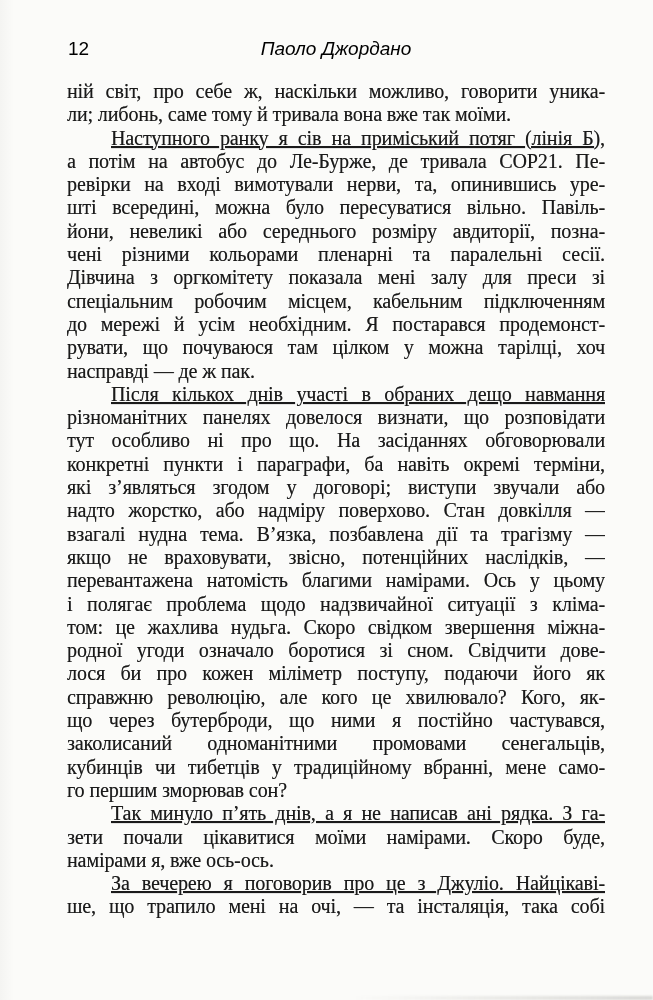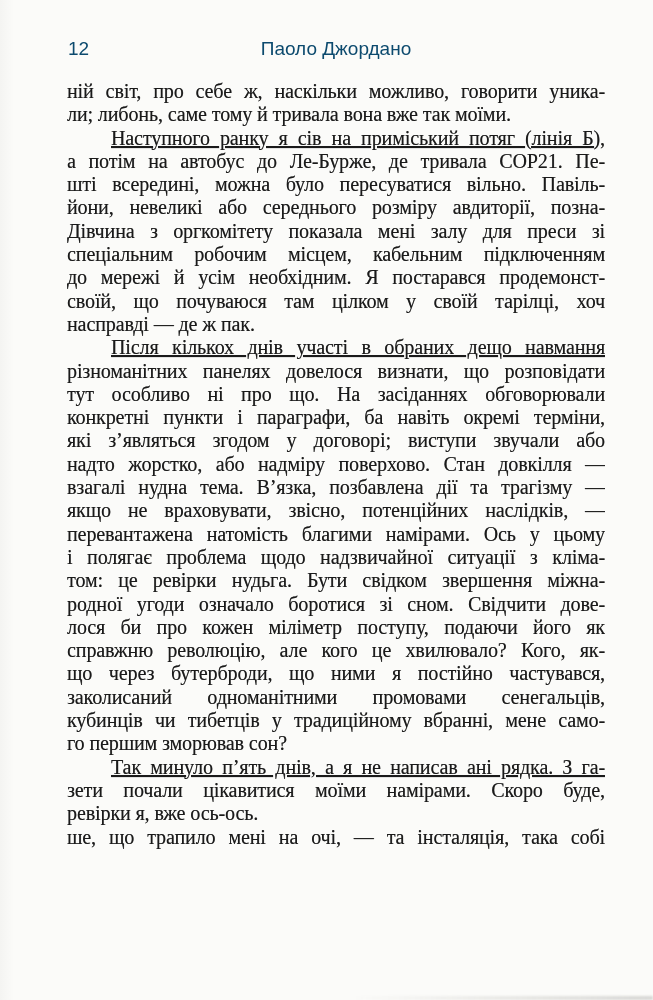--- a/index.html
+++ b/index.html
@@ -37,33 +37,34 @@
   }
   .page-header {
     position: absolute;
     top: 38px;
     left: 67px;
     width: 538px;
     height: 24px;
     font-family: "Liberation Sans", "DejaVu Sans", sans-serif;
     font-size: 19px;
     line-height: 22px;
-    color: #0c4a6e;
+    color: #000000;
   }
   .page-number {
     position: absolute;
     left: 1px;
     top: 0;
   }
   .running-title {
     position: absolute;
     left: 0;
     right: 0;
     top: 0;
     text-align: center;
+    font-style: italic;
   }
   .text-block {
     position: absolute;
     top: 80px;
     left: 67px;
     width: 538px;
     font-size: 20px;
     line-height: 23.3px;
     letter-spacing: -0.1px;
     text-shadow: 0.2px 0.2px 0.35px rgba(25,25,25,0.55);
@@ -85,45 +86,48 @@
   <div class="page-header">
     <span class="page-number">12</span>
     <span class="running-title">Паоло Джордано</span>
   </div>
 
   <div class="text-block" id="text-block">
       <div class="line">ній світ, про себе ж, наскільки можливо, говорити уника-</div>
       <div class="line para-end">ли; либонь, саме тому й тривала вона вже так моїми.</div>
       <div class="line para-start">Наступного ранку я сів на приміський потяг (лінія Б),</div>
       <div class="line">а потім на автобус до Ле-Бурже, де тривала СОР21. Пе-</div>
+      <div class="line">ревірки на вході вимотували нерви, та, опинившись уре-</div>
       <div class="line">шті всередині, можна було пересуватися вільно. Павіль-</div>
       <div class="line">йони, невеликі або середнього розміру авдиторії, позна-</div>
+      <div class="line">чені різними кольорами пленарні та паралельні сесії.</div>
       <div class="line">Дівчина з оргкомітету показала мені залу для преси зі</div>
       <div class="line">спеціальним робочим місцем, кабельним підключенням</div>
       <div class="line">до мережі й усім необхідним. Я постарався продемонст-</div>
-      <div class="line">своїй, що почуваюся там цілком у своїй тарілці, хоч</div>
+      <div class="line">рувати, що почуваюся там цілком у можна тарілці, хоч</div>
       <div class="line para-end">насправді — де ж пак.</div>
       <div class="line para-start">Після кількох днів участі в обраних дещо навмання</div>
       <div class="line">різноманітних панелях довелося визнати, що розповідати</div>
       <div class="line">тут особливо ні про що. На засіданнях обговорювали</div>
       <div class="line">конкретні пункти і параграфи, ба навіть окремі терміни,</div>
       <div class="line">які з’являться згодом у договорі; виступи звучали або</div>
       <div class="line">надто жорстко, або надміру поверхово. Стан довкілля —</div>
       <div class="line">взагалі нудна тема. В’язка, позбавлена дії та трагізму —</div>
       <div class="line">якщо не враховувати, звісно, потенційних наслідків, —</div>
       <div class="line">перевантажена натомість благими намірами. Ось у цьому</div>
       <div class="line">і полягає проблема щодо надзвичайної ситуації з кліма-</div>
-      <div class="line">том: це ревірки нудьга. Бути свідком звершення міжна-</div>
+      <div class="line">том: це жахлива нудьга. Скоро свідком звершення міжна-</div>
       <div class="line">родної угоди означало боротися зі сном. Свідчити дове-</div>
       <div class="line">лося би про кожен міліметр поступу, подаючи його як</div>
       <div class="line">справжню революцію, але кого це хвилювало? Кого, як-</div>
       <div class="line">що через бутерброди, що ними я постійно частувався,</div>
       <div class="line">заколисаний одноманітними промовами сенегальців,</div>
       <div class="line">кубинців чи тибетців у традиційному вбранні, мене само-</div>
       <div class="line para-end">го першим зморював сон?</div>
       <div class="line para-start">Так минуло п’ять днів, а я не написав ані рядка. З га-</div>
       <div class="line">зети почали цікавитися моїми намірами. Скоро буде,</div>
-      <div class="line para-end">ревірки я, вже ось-ось.</div>
+      <div class="line para-end">намірами я, вже ось-ось.</div>
+      <div class="line para-start">За вечерею я поговорив про це з Джуліо. Найцікаві-</div>
       <div class="line">ше, що трапило мені на очі, — та інсталяція, така собі</div>
     </div>
 
   <div class="scan-bottom"></div>
 </div>
 
 </body></html>

